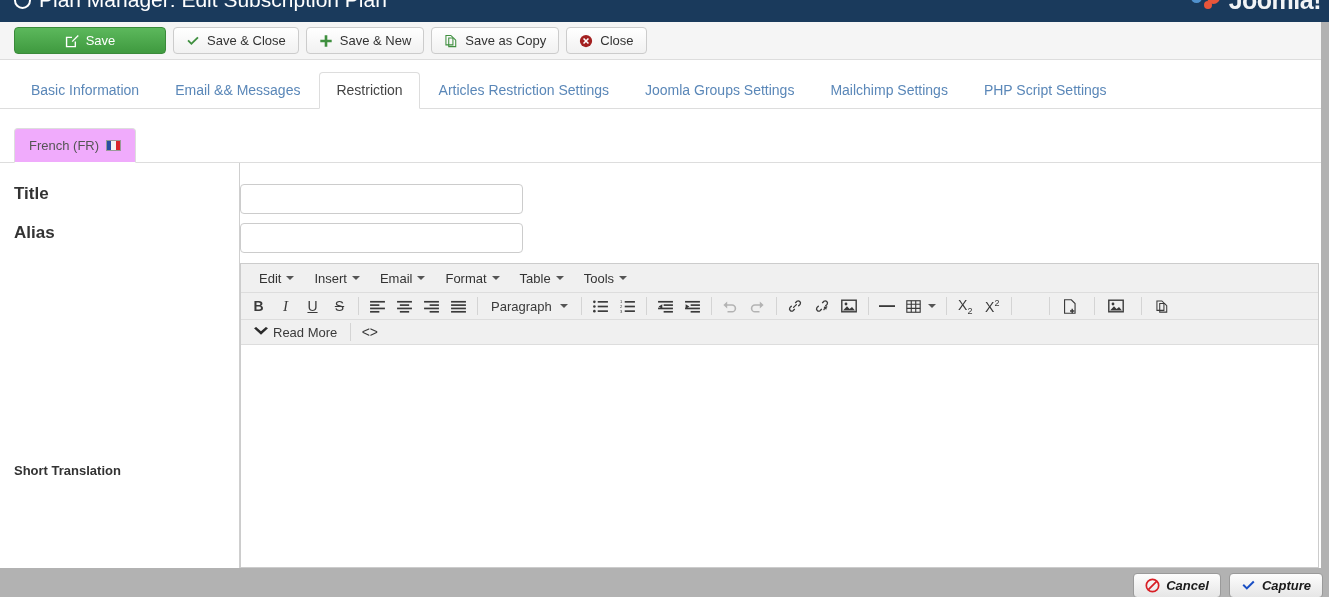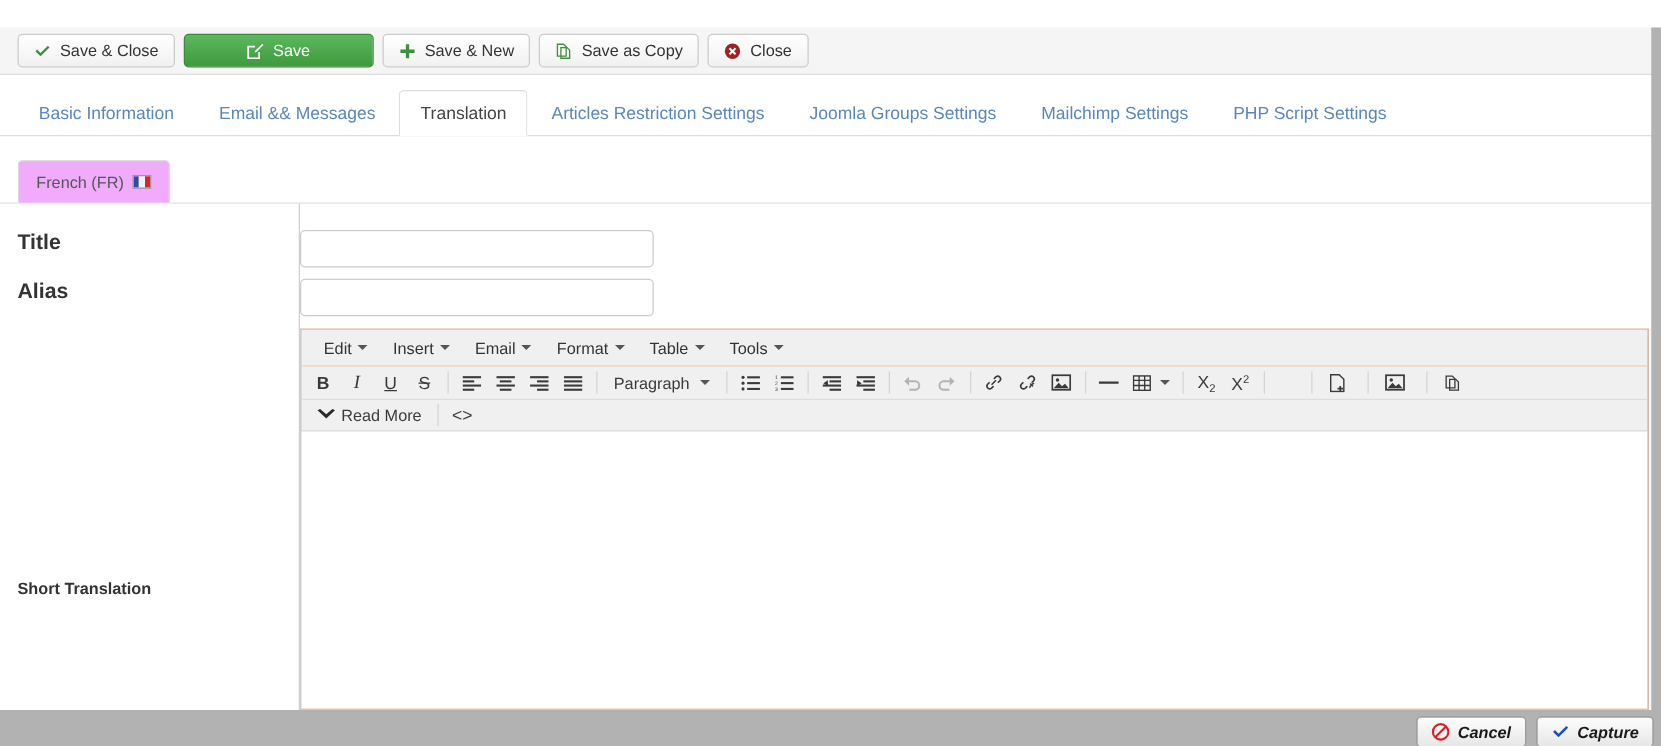--- a/index.html
+++ b/index.html
@@ -174,45 +174,59 @@
     background:linear-gradient(#fdfdfd,#e6e6e6);
     font-size:13px; color:#1a1a1a; cursor:pointer; white-space:nowrap;
   }
   .cbtn b { font-weight:bold; }
 </style>
 </head>
 <body>
 
 <div id="page">
 
+  <div id="admin-header">
+    <div class="title-wrap">
+      <span class="hdr-circle-icon"></span>
+      <span>Plan Manager: Edit Subscription Plan</span>
+    </div>
+    <div id="joomla-logo">
+      <span class="jlogo-mark">
+        <i class="jb1"></i>
+          <i class="jb3"></i>
+          <i class="jb4"></i>
+      </span>
+      <span>Joomla!</span>
+    </div>
+  </div>
 
   <div id="toolbar">
-
-    <div class="tbtn">
-      <span class="ico">
-        <svg width="14" height="14" viewBox="0 0 16 16">
-            <path fill="#3f8f3f" d="M6.2 12.6L1.6 8l1.5-1.5 3.1 3.1L12.9 3l1.5 1.5z"></path>
-          </svg>
-      </span>
-      <span>Save &amp; Close</span>
-    </div>
 
     <div class="tbtn primary">
       <span class="ico">
         <svg width="14" height="14" viewBox="0 0 16 16">
             <path fill="#fff" d="M1 3h7v1.6H2.6v9H11v-5h1.6V15H1z"></path>
             <path fill="#fff" d="M14.6 1.2l1.1 1.1-6.4 6.4-1.6.5.5-1.6z"></path>
           </svg>
       </span>
       <span>Save</span>
     </div>
 
     <div class="tbtn">
       <span class="ico">
         <svg width="14" height="14" viewBox="0 0 16 16">
+            <path fill="#3f8f3f" d="M6.2 12.6L1.6 8l1.5-1.5 3.1 3.1L12.9 3l1.5 1.5z"></path>
+          </svg>
+      </span>
+      <span>Save &amp; Close</span>
+    </div>
+
+    <div class="tbtn">
+      <span class="ico">
+        <svg width="14" height="14" viewBox="0 0 16 16">
             <path fill="#3f8f3f" d="M6.5 1.5h3v5h5v3h-5v5h-3v-5h-5v-3h5z"></path>
           </svg>
       </span>
       <span>Save &amp; New</span>
     </div>
 
     <div class="tbtn">
       <span class="ico">
         <svg width="14" height="14" viewBox="0 0 16 16">
             <path fill="none" stroke="#3f8f3f" stroke-width="1.2" d="M2.2 1.6h5.6l2.4 2.4v8.4H2.2z"></path>
@@ -229,21 +243,21 @@
             <path stroke="#fff" stroke-width="1.8" d="M5.2 5.2l5.6 5.6M10.8 5.2l-5.6 5.6"></path>
           </svg>
       </span>
       <span>Close</span>
     </div>
   </div>
 
   <div id="main-tabs">
     <div class="mtab"><span>Basic Information</span></div>
     <div class="mtab"><span>Email &amp;&amp; Messages</span></div>
-    <div class="mtab active"><span>Translation</span></div>
+    <div class="mtab active"><span>Restriction</span></div>
     <div class="mtab"><span>Articles Restriction Settings</span></div>
     <div class="mtab"><span>Joomla Groups Settings</span></div>
     <div class="mtab"><span>Mailchimp Settings</span></div>
     <div class="mtab"><span>PHP Script Settings</span></div>
   </div>
 
   <div id="lang-tabs">
     <div class="ltab active">
       <span>French (FR)</span>
       <span class="flag-fr">

